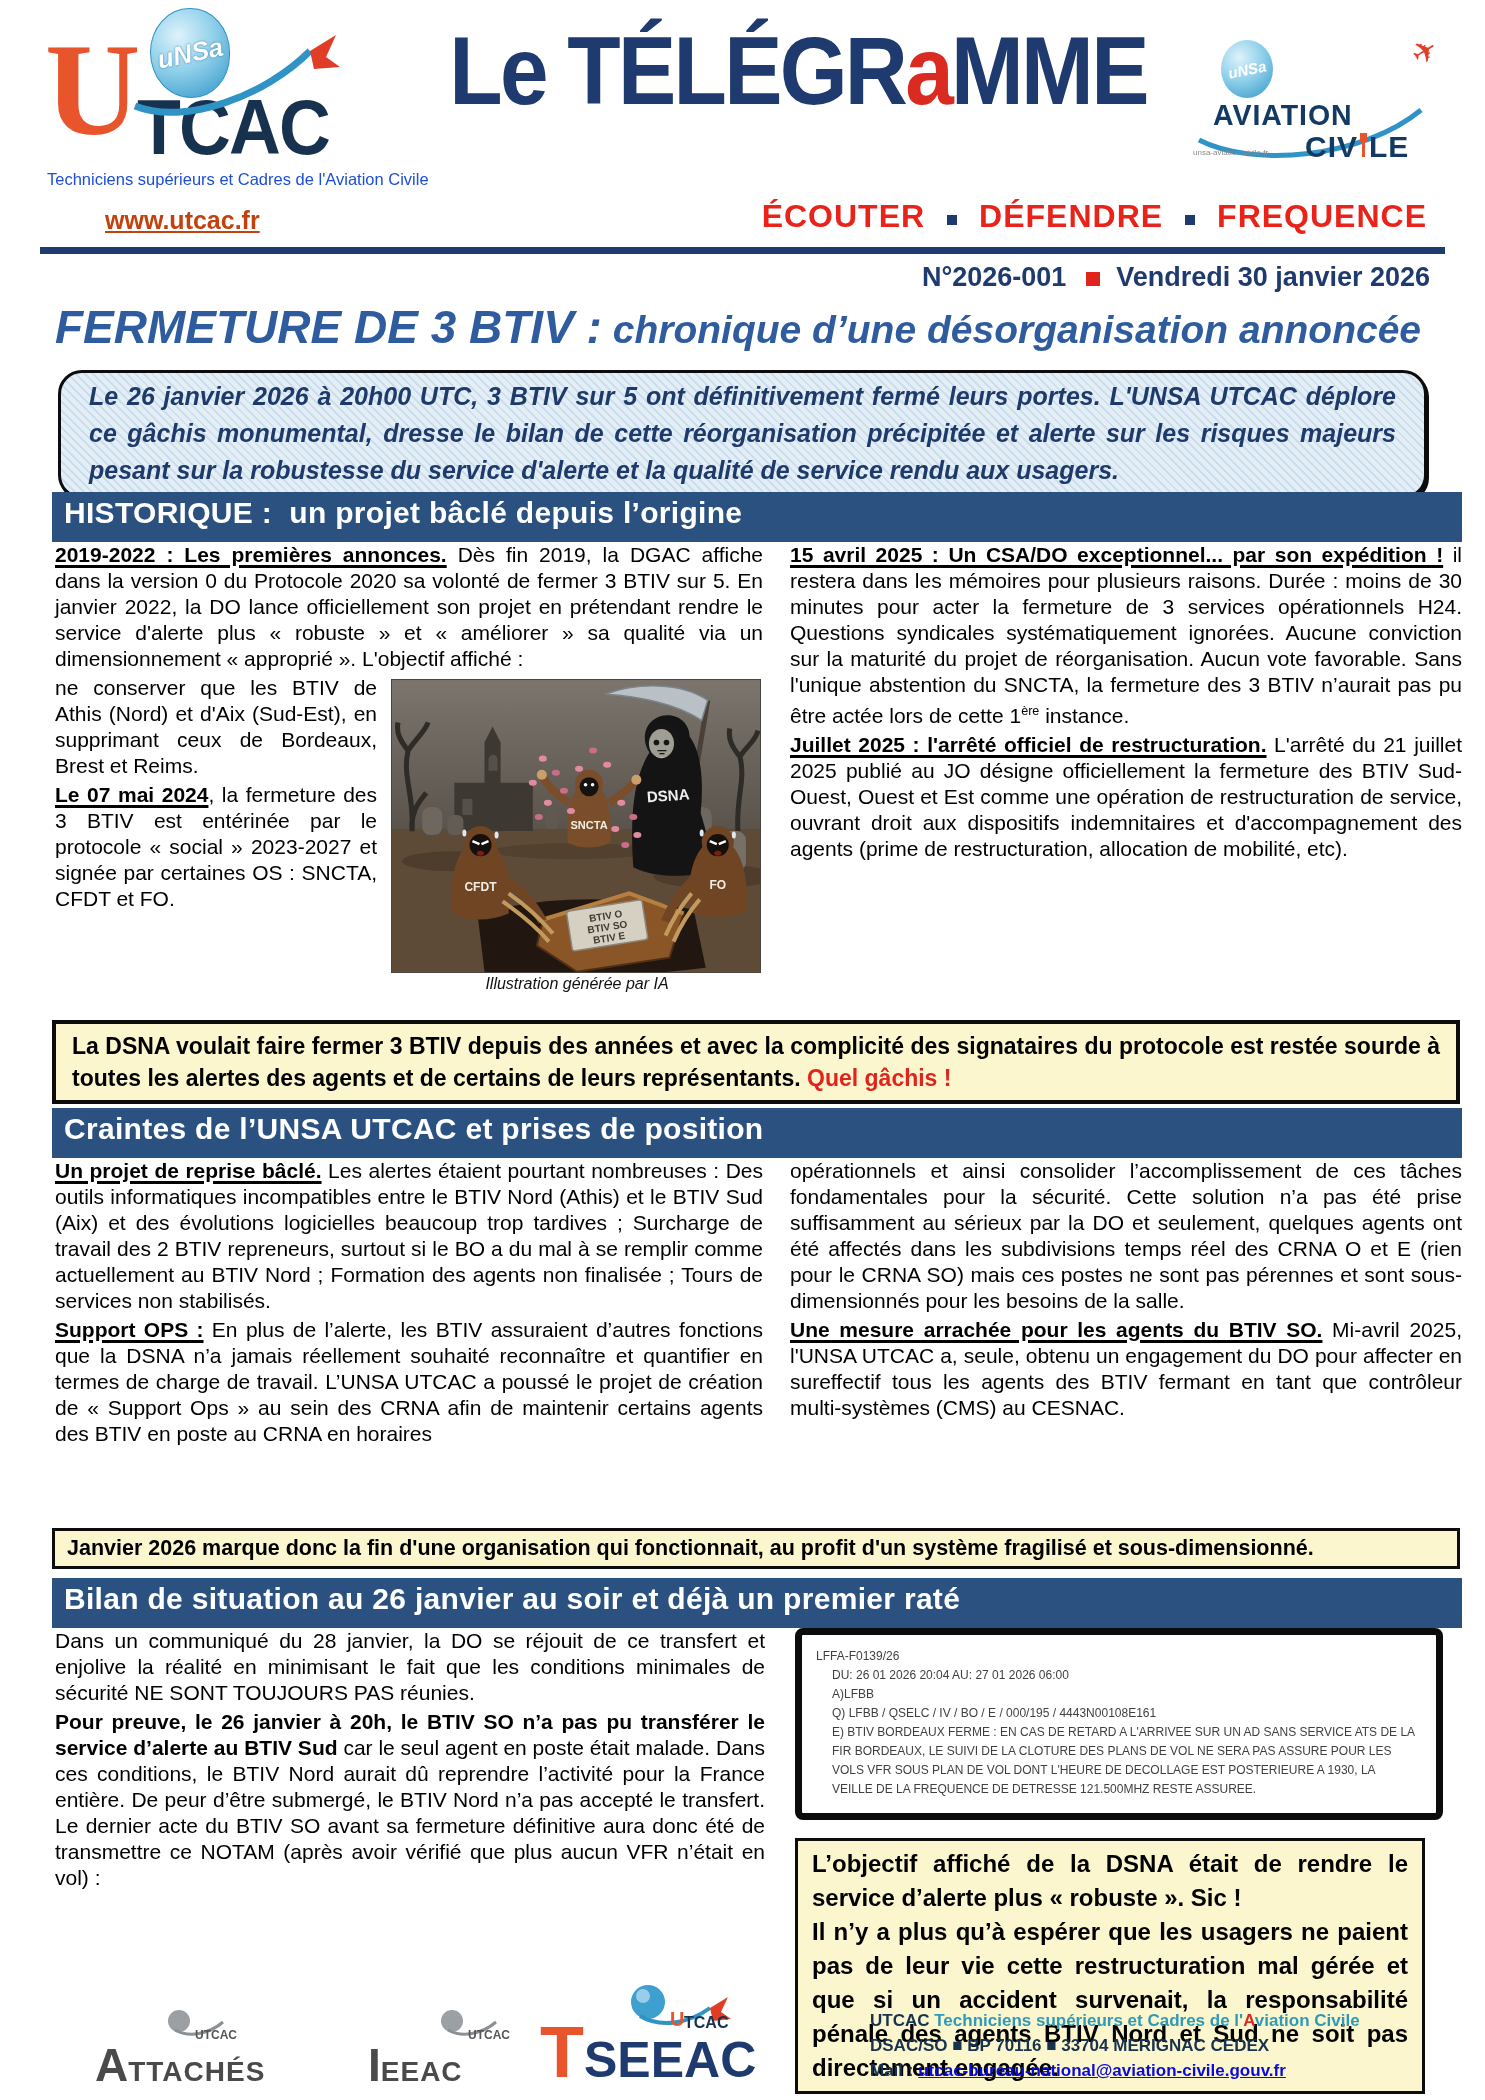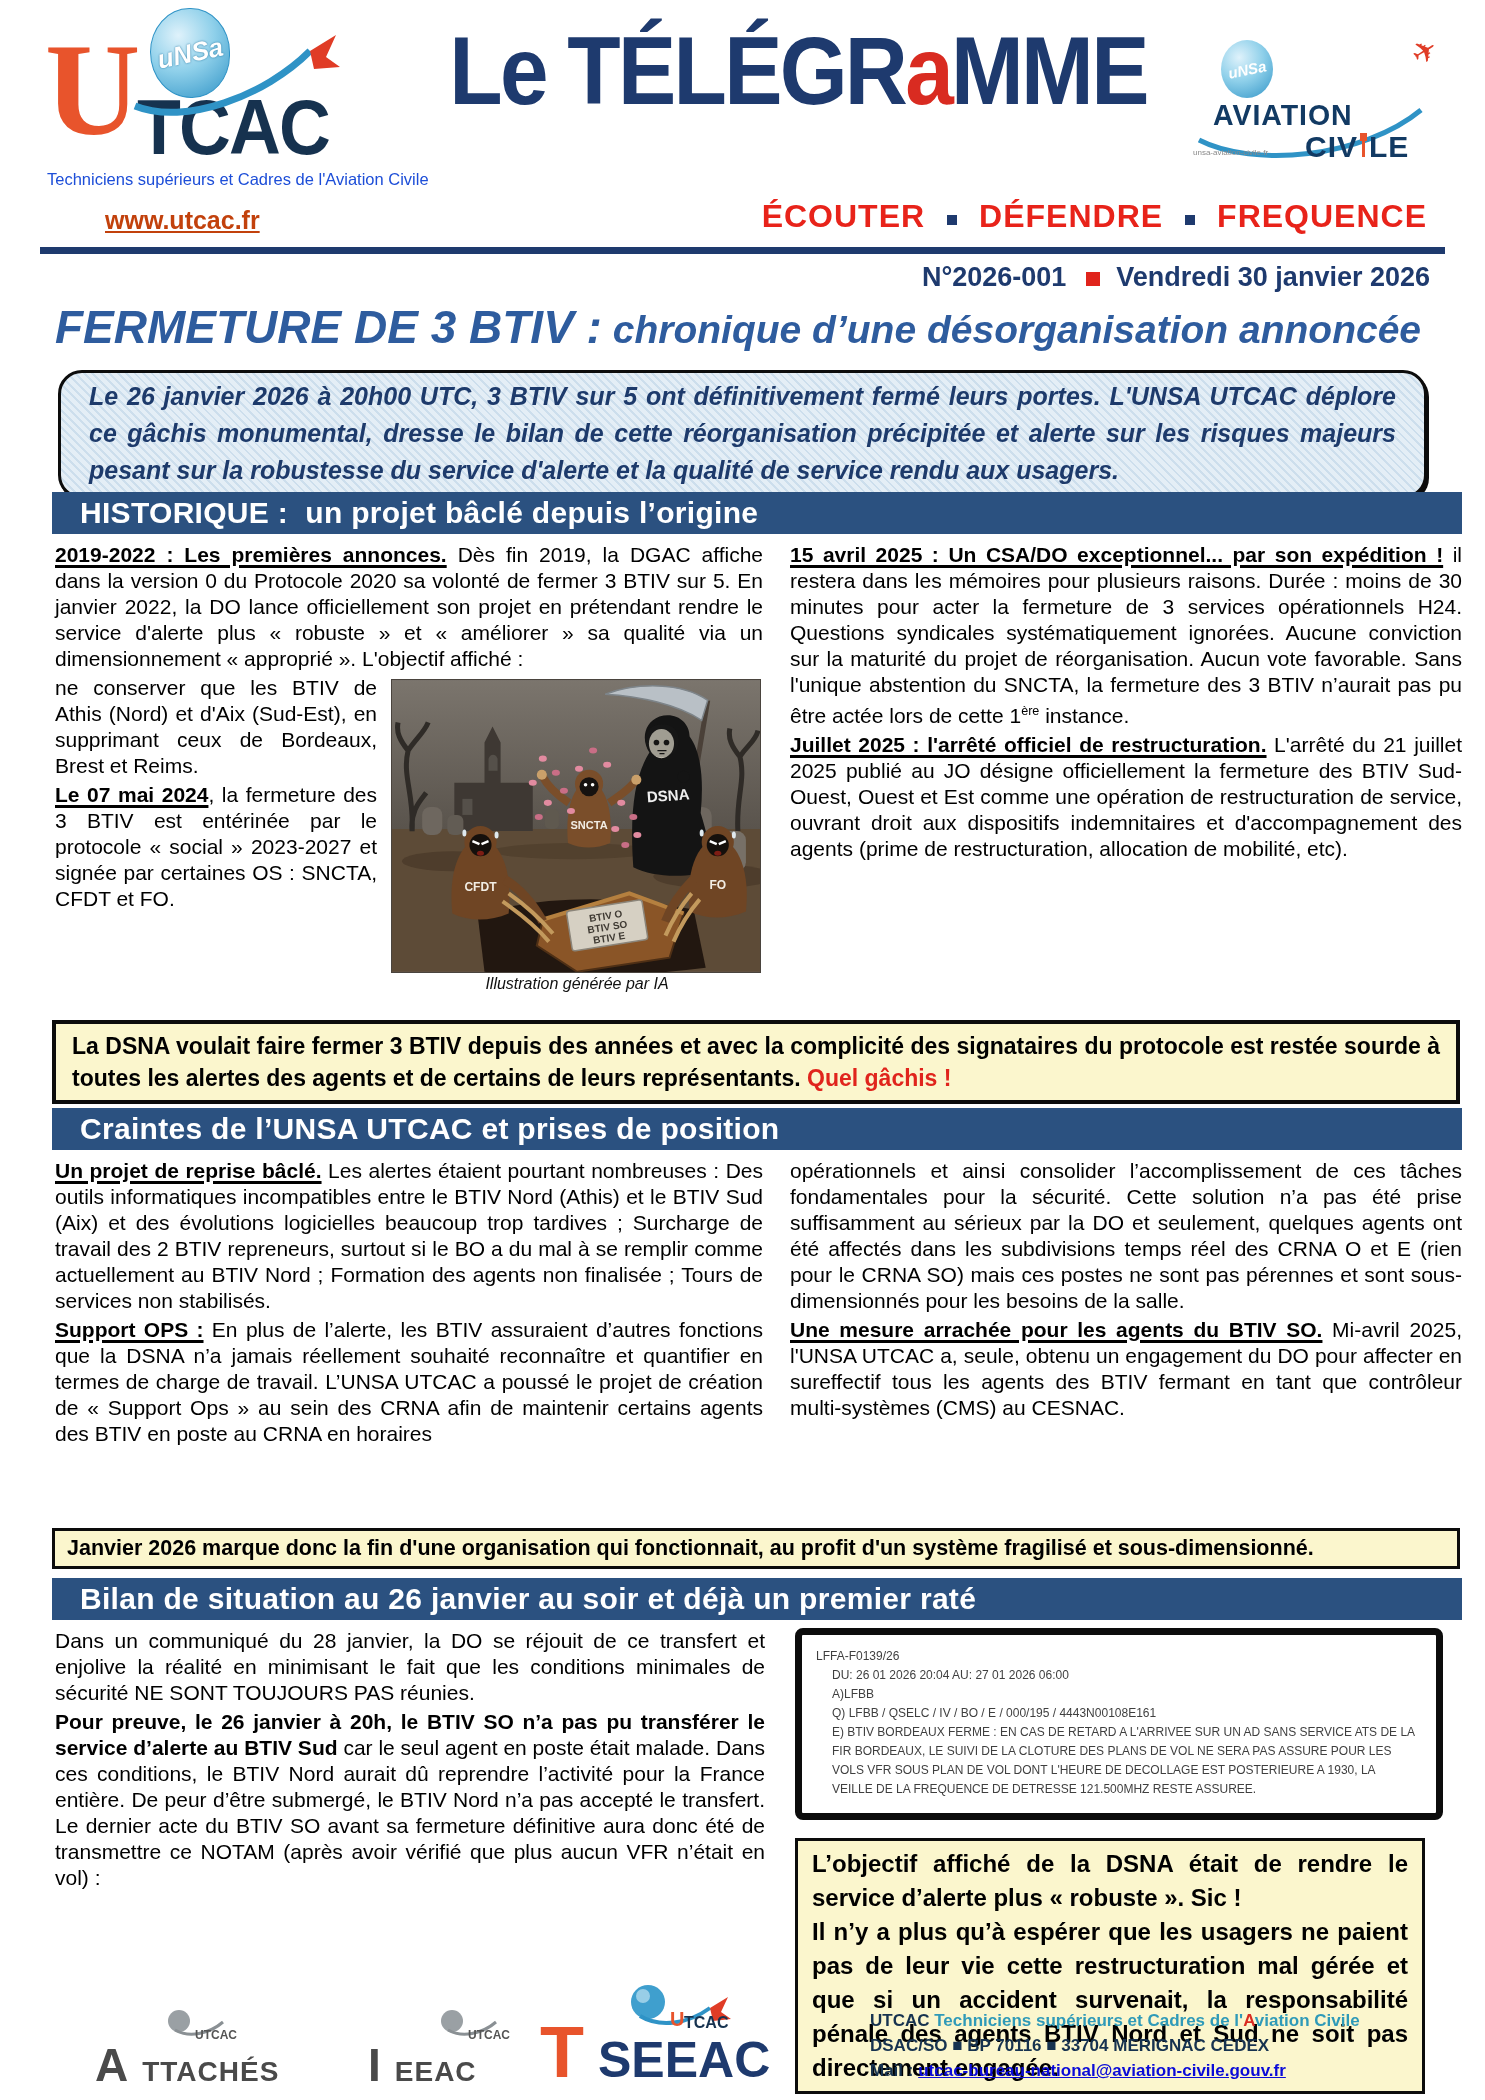--- a/index.html
+++ b/index.html
@@ -49,22 +49,22 @@
   .headline{position:absolute;left:55px;top:300px;right:20px;font-style:italic;font-weight:bold;color:#2e5c9e;
         white-space:nowrap;}
   .headline .h-main{font-size:46px;}
   .headline .h-sub{font-size:39px;}
   .intro{position:absolute;left:58px;right:58px;top:370px;border:3px solid #0c0c0c;border-radius:24px;
         background:#e4eef6;background-image:repeating-linear-gradient(45deg,rgba(150,185,214,.30) 0 2px,transparent 2px 6px);
         padding:5px 28px 7px 28px;box-shadow:2px 3px 0 #0c0c0c;}
   .intro p{margin:0;font-size:25px;line-height:37px;font-weight:bold;font-style:italic;color:#1d3a6b;text-align:justify;}
 
   
-  .bar{position:absolute;left:52px;right:23px;height:42px;background:#2b5180;color:#fff;font-weight:bold;
-       font-size:30px;line-height:42px;padding-left:28px;letter-spacing:.3px;transform-origin:left;}
+  .bar{position:absolute;left:52px;right:23px;height:50px;background:#2b5180;color:#fff;font-weight:bold;
+       font-size:30px;line-height:42px;padding-left:12px;letter-spacing:.3px;transform-origin:left;}
   .bar1{top:492px;}
   .bar2{top:1108px;}
   .bar3{top:1578px;}
 
   
   .body{margin:0 0 3px 0;font-size:21px;line-height:26px;text-align:justify;}
   .lead{font-weight:bold;text-decoration:underline;text-decoration-thickness:2.5px;text-underline-offset:3px;}
   .boldlead{font-weight:bold;}
   .col{position:absolute;}
   .c1L{left:55px;top:542px;width:708px;}
@@ -88,21 +88,21 @@
         font-size:12px;line-height:19px;color:#3f3f3f;}
   .notam .ind{padding-left:16px;}
   .callout3{margin-top:18px;background:#fbf6cd;border:3px solid #0c0c0c;padding:6px 14px;width:596px;}
   .callout3 p{margin:0;font-size:24px;line-height:34px;font-weight:bold;text-align:justify;}
 
   
   .footer{position:absolute;left:0;right:0;top:1980px;height:120px;}
   .flogo{position:absolute;}
   .flogo .word{font-weight:bold;color:#4a4a4a;}
   .flogo .big{font-size:46px;}
-  .flogo .rest{font-size:28px;letter-spacing:1px;margin-left:14px;}
+  .flogo .rest{font-size:28px;letter-spacing:1px;}
   .mini{display:block;margin-left:70px;margin-bottom:-6px;}
   .mini circle{}
   .fl-att{left:95px;top:28px;}
   .fl-iee{left:368px;top:28px;}
   .fl-tse{left:540px;top:2px;}
   .fl-tse .big{font-size:72px;color:#e8542c;line-height:.9;}
   .fl-tse .rest{font-size:50px;color:#1e3a6e;letter-spacing:0px;}
   .mini-color{display:block;margin-left:86px;margin-bottom:-14px;}
   .contact{position:absolute;left:870px;top:28px;font-size:17px;line-height:25px;}
   .contact .navy{color:#16324f;font-weight:bold;}

